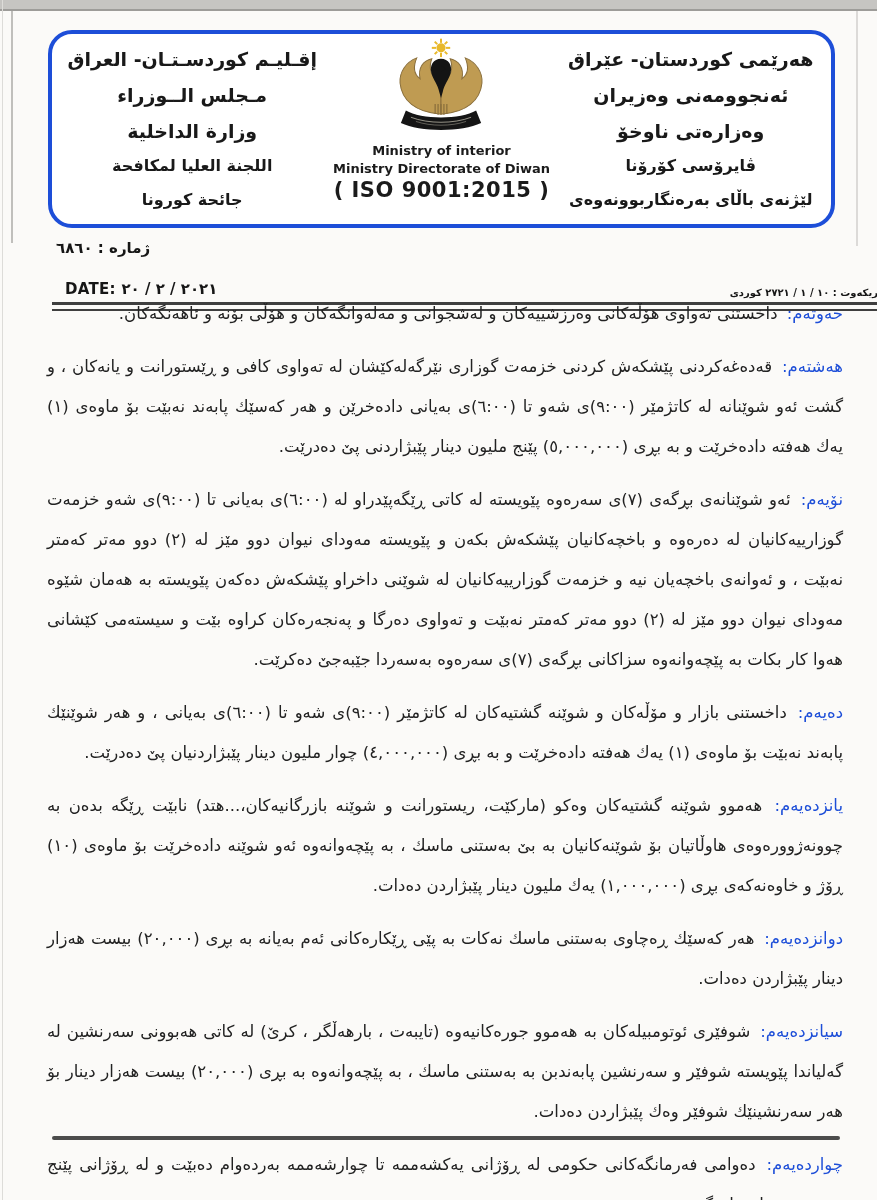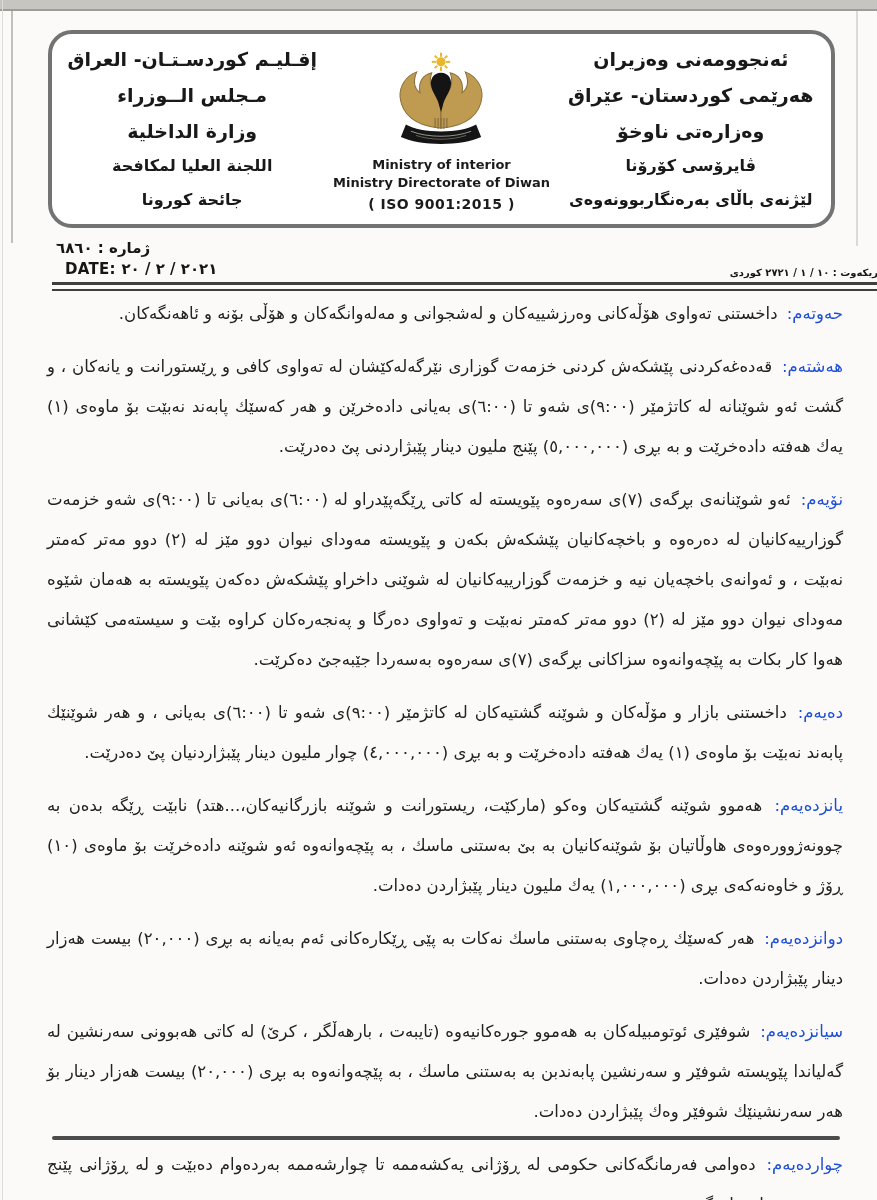--- a/index.html
+++ b/index.html
@@ -13,38 +13,38 @@
   }
   
   .scan-top{position:absolute;top:0;left:0;width:877px;height:9px;background:#c6c5c2;border-bottom:2px solid #9d9c99;}
   .scan-edge-left{position:absolute;left:11px;top:11px;width:2px;height:232px;background:#8f8e8b;opacity:.55;}
   .scan-edge-far-left{position:absolute;left:2px;top:0;width:1px;height:1200px;background:#dddcd9;}
   .scan-edge-right{position:absolute;left:856px;top:11px;width:2px;height:235px;background:#b5b4b1;opacity:.45;}
 
   
   .header-box{
     position:absolute;left:48px;top:30px;width:787px;height:198px;
-    box-sizing:border-box;border:4px solid #737373;border-radius:24px;
+    box-sizing:border-box;border:4px solid #1d4ed8;border-radius:24px;
     background:#ffffff;display:flex;flex-direction:row;
   }
   .hcol{flex:1;display:flex;flex-direction:column;justify-content:center;align-items:center;text-align:center;}
   .hcol.arabic{flex:0 0 36%;}
-  .hcol.center{flex:0 0 28%;justify-content:flex-start;padding-top:16px;}
+  .hcol.center{flex:0 0 28%;justify-content:flex-start;padding-top:2px;}
   .hcol.kurdish{flex:0 0 36%;}
   .hline{font-weight:bold;font-size:19px;line-height:36px;color:#191919;direction:rtl;white-space:nowrap;}
   .hline.sm{font-size:16px;line-height:34px;}
   .eng-line{font-weight:bold;font-size:13px;line-height:18px;color:#1b1b1b;}
-  .eng-line.iso{font-size:14px;line-height:24px;letter-spacing:.5px;}
+  .eng-line.iso{font-size:21px;line-height:24px;letter-spacing:.5px;}
   .emblem-wrap{height:104px;display:flex;align-items:center;justify-content:center;margin-bottom:2px;}
 
   
   .meta{position:absolute;left:52px;top:238px;width:827px;}
   .meta-number{direction:rtl;text-align:left;font-weight:bold;font-size:15px;line-height:20px;color:#161616;padding-left:4px;}
   .meta-row{display:flex;justify-content:space-between;align-items:flex-end;margin-top:2px;}
-  .meta-date-en{font-weight:bold;font-size:15px;color:#161616;padding-left:13px;letter-spacing:.3px;}
+  .meta-date-en{font-weight:bold;font-size:15px;color:#161616;padding-left:13px;letter-spacing:.3px;margin-top:20px;}
   .meta-date-ku{direction:rtl;font-weight:bold;font-size:10px;color:#161616;padding-left:4px;}
   .double-rule{margin-top:4px;height:4px;border-top:3px solid #3f3f3f;border-bottom:2px solid #3f3f3f;}
 
   
   .body-text{
     position:absolute;left:47px;top:294px;width:796px;
     direction:rtl;text-align:justify;
     font-size:16.5px;line-height:40px;color:#222222;
   }
   .para{margin:0 0 13px 0;}
@@ -109,22 +109,22 @@
           <path d="M34 96 C55 104 85 104 106 96" stroke="#cfcab9" stroke-width="1.1" fill="none" opacity=".75"></path>
           <path d="M40 101 C58 107 82 107 100 101" stroke="#cfcab9" stroke-width=".9" fill="none" opacity=".55"></path>
         </svg>
       </div>
       <div class="eng-line">Ministry of interior</div>
       <div class="eng-line">Ministry Directorate of Diwan</div>
       <div class="eng-line iso">( ISO 9001:2015 )</div>
     </div>
 
     <div class="hcol kurdish">
+      <div class="hline">هەرێمی کوردستان- عێراق</div>
       <div class="hline">ئەنجوومەنی وەزیران</div>
-      <div class="hline">هەرێمی کوردستان- عێراق</div>
       <div class="hline">وەزارەتی ناوخۆ</div>
       <div class="hline sm">ڤایرۆسی کۆرۆنا</div>
       <div class="hline sm">لێژنەی باڵای بەرەنگاربوونەوەی</div>
     </div>
   </div>
 
   <div class="meta">
     <div class="meta-number">ژمارە : ٦٨٦٠</div>
     <div class="meta-row">
       <div class="meta-date-en">

